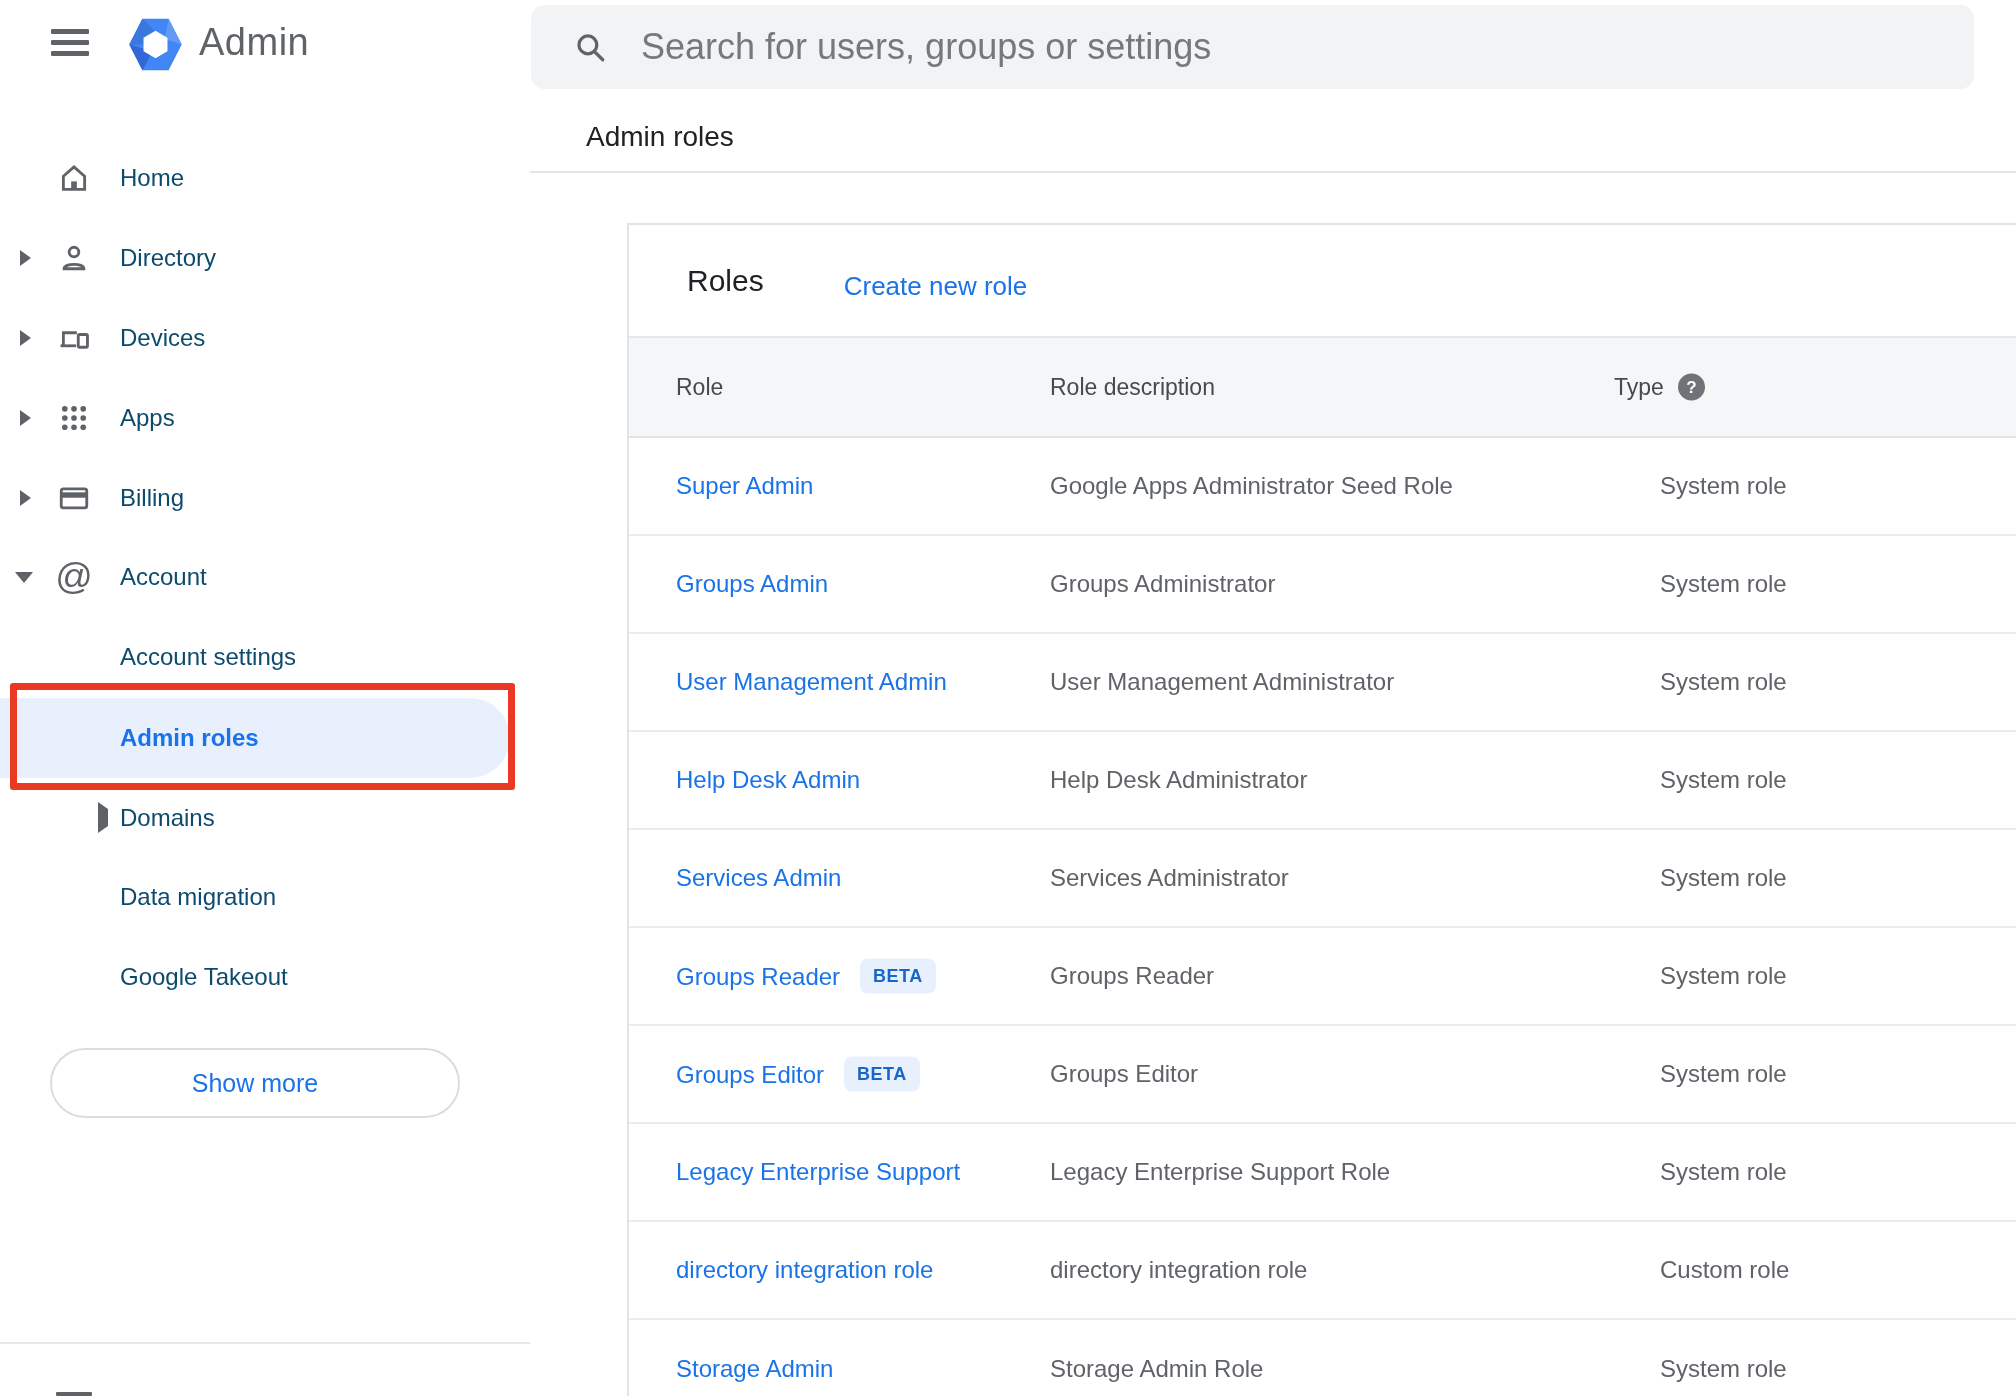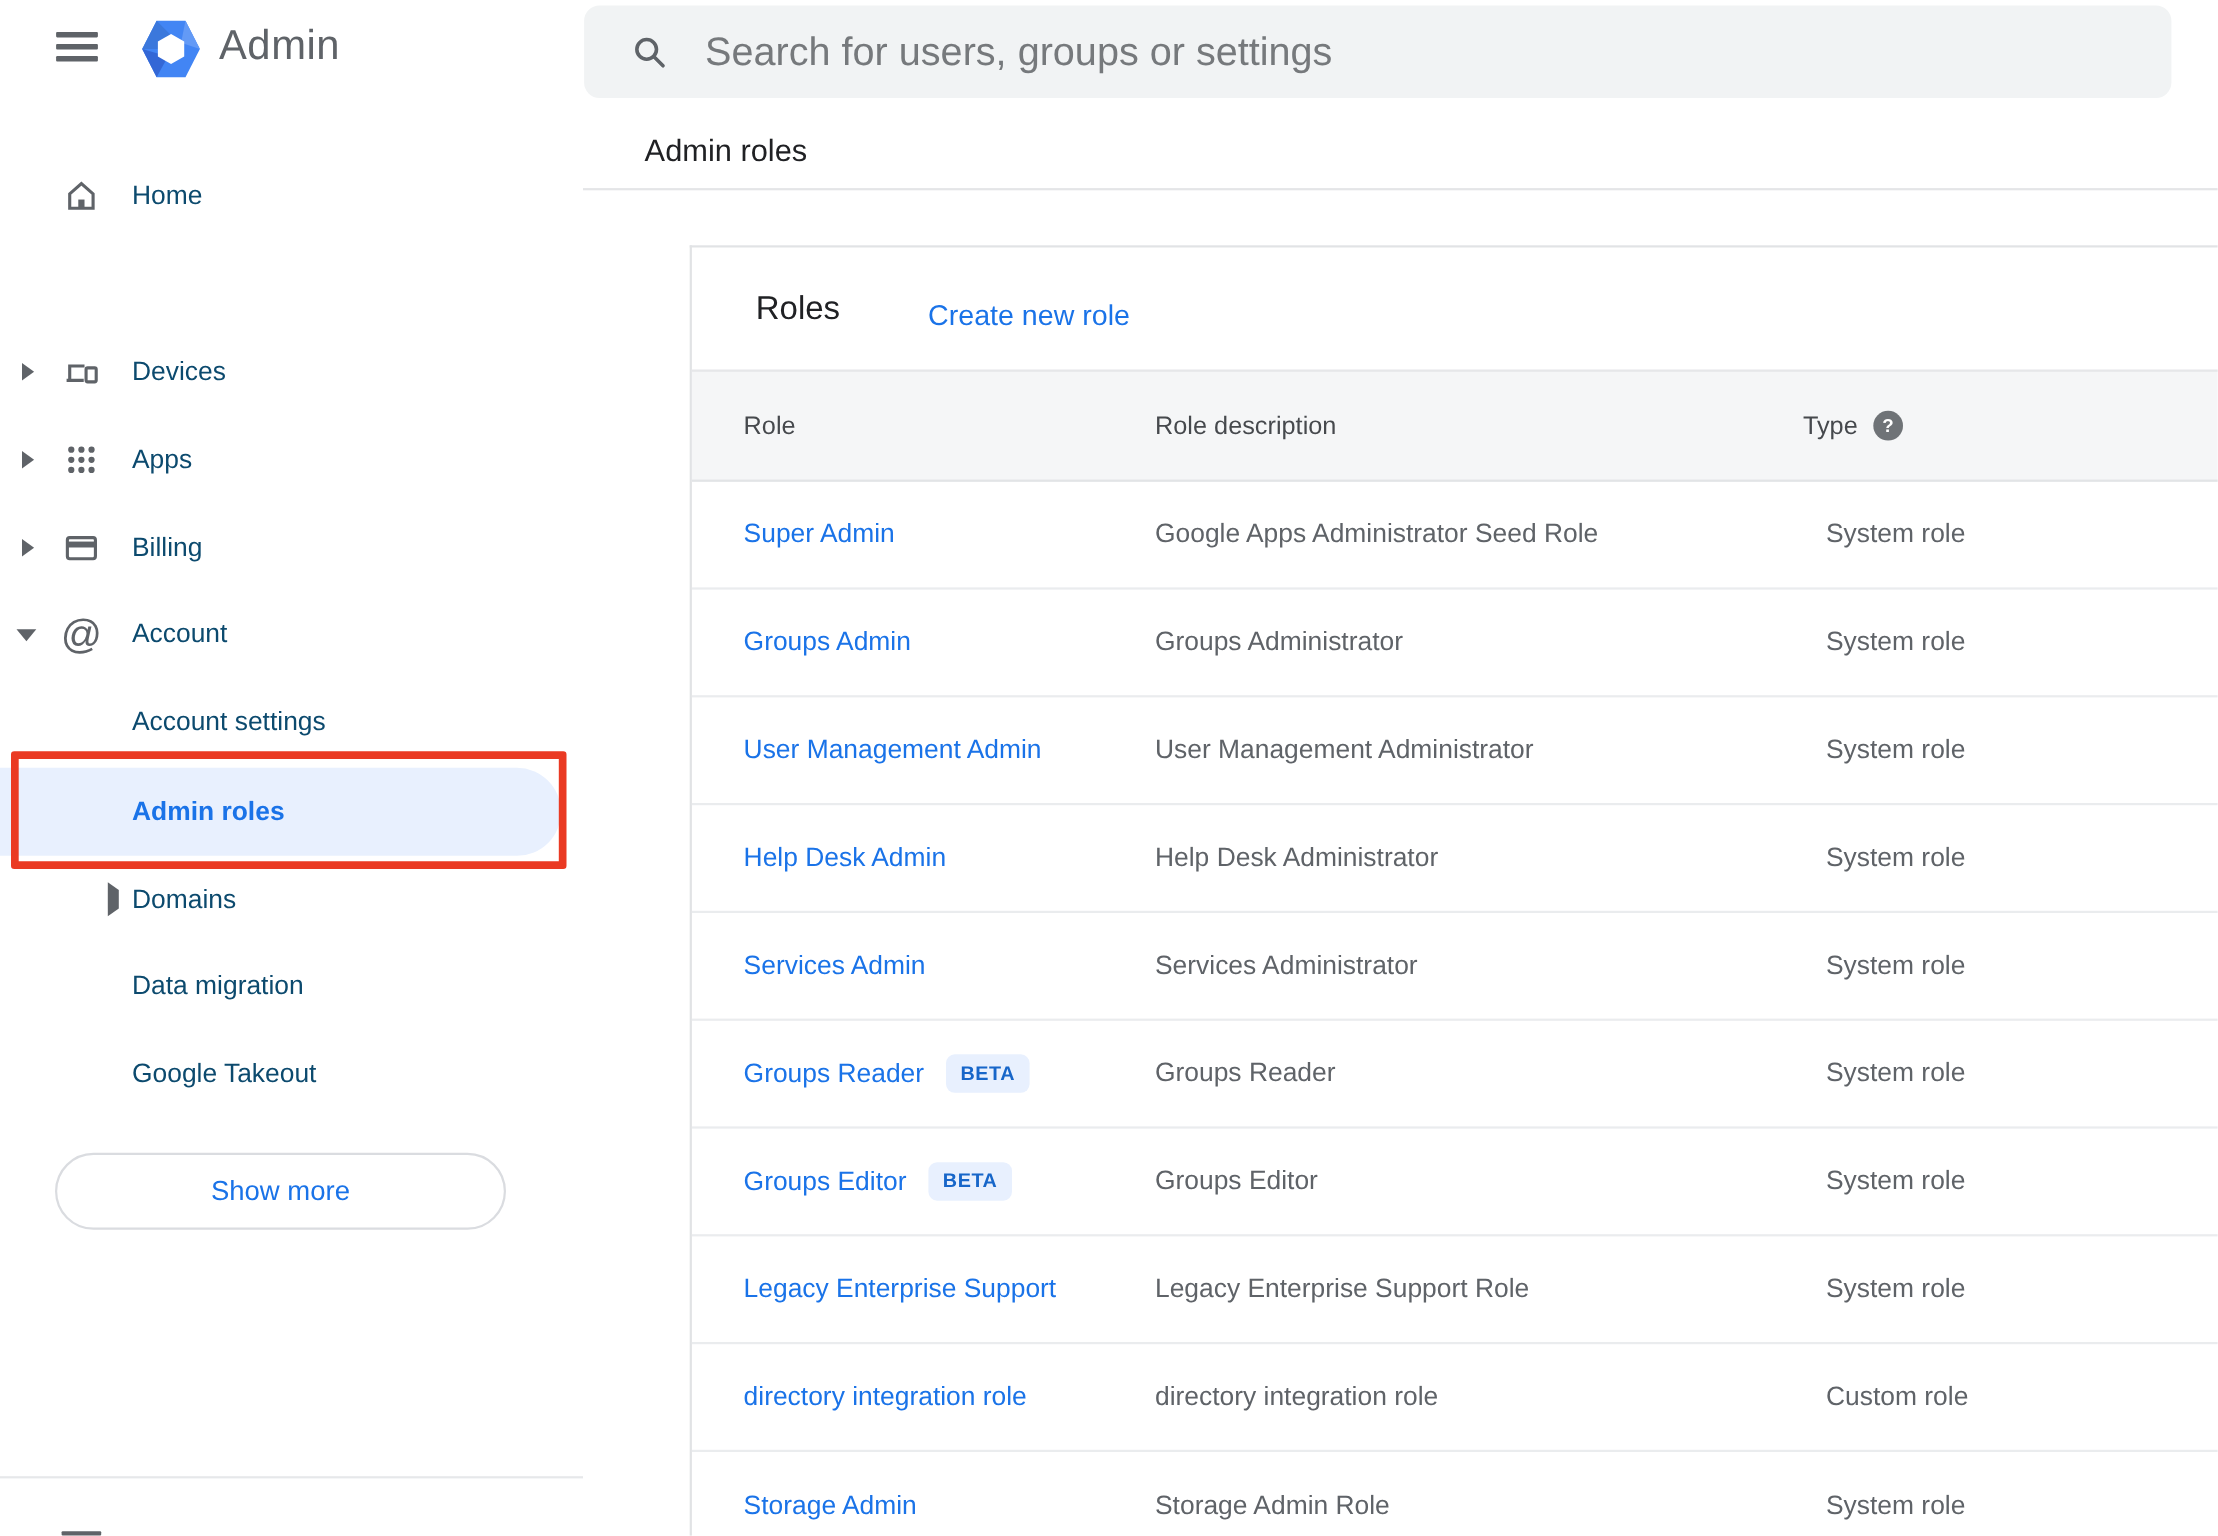--- a/index.html
+++ b/index.html
@@ -93,20 +93,32 @@
   <div class="nav-item" style="top:146px">
     <span class="nav-ico">
       <svg width="34" height="34" viewBox="0 0 24 24" fill="none" stroke="#5f6368" stroke-width="2">
         <path d="M4.5 10.8 L12 4.2 L19.5 10.8 V20 H4.5 Z"></path>
           <rect x="10" y="14.4" width="4" height="5.6" fill="#5f6368" stroke="none"></rect>
       </svg>
     </span>
     <span class="nav-lbl">Home</span>
   </div>
 
+  <div class="nav-item" style="top:226px">
+    <span class="arr-slot">
+        <span class="arr-r"></span>
+      </span>
+    <span class="nav-ico">
+      <svg width="34" height="34" viewBox="0 0 24 24" fill="none" stroke="#5f6368" stroke-width="2">
+        <circle cx="12" cy="7.8" r="3.4"></circle>
+          <path d="M5 19.6 C5 15.4 19 15.4 19 19.6 Z"></path>
+      </svg>
+    </span>
+    <span class="nav-lbl">Directory</span>
+  </div>
 
   <div class="nav-item" style="top:306px">
     <span class="arr-slot">
         <span class="arr-r"></span>
       </span>
     <span class="nav-ico">
       <svg width="34" height="34" viewBox="0 0 24 24" fill="none" stroke="#5f6368" stroke-width="2">
         <path d="M2.5 17.5 h11"></path>
           <path d="M4.5 17.5 V8.3 h9.5"></path>
         <rect x="15" y="9.5" width="6.5" height="9" rx="1"></rect>
@@ -199,21 +211,21 @@
 <div id="card">
 
   <div id="card-header">
     <span id="card-title">Roles</span>
     <span id="create-link">Create new role</span>
   </div>
 
   <div id="thead">
     <span class="hcell" style="left:47px">Role</span>
     <span class="hcell" style="left:421px">Role description</span>
-    <span class="hcell" style="left:1010px">
+    <span class="hcell" style="left:985px">
       <span>Type</span>
       <span class="help-circle">?</span>
     </span>
   </div>
 
   <div>
 
     <div class="t-row">
       <span class="cell c-role">
           <span class="lnk">Super Admin</span>

